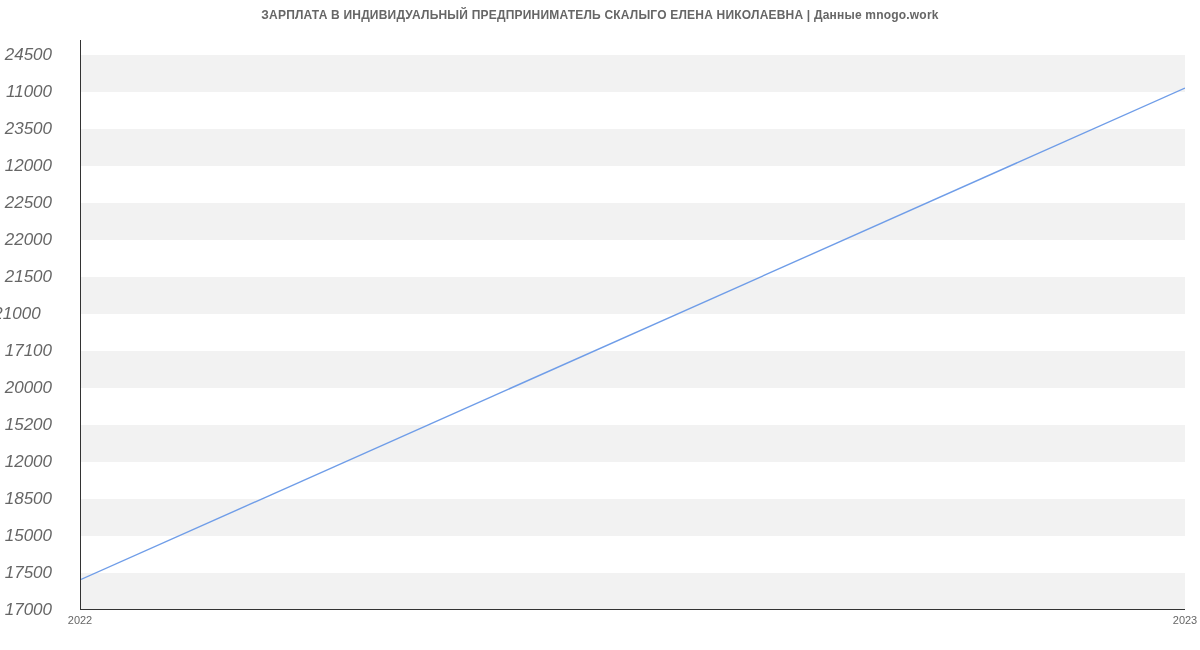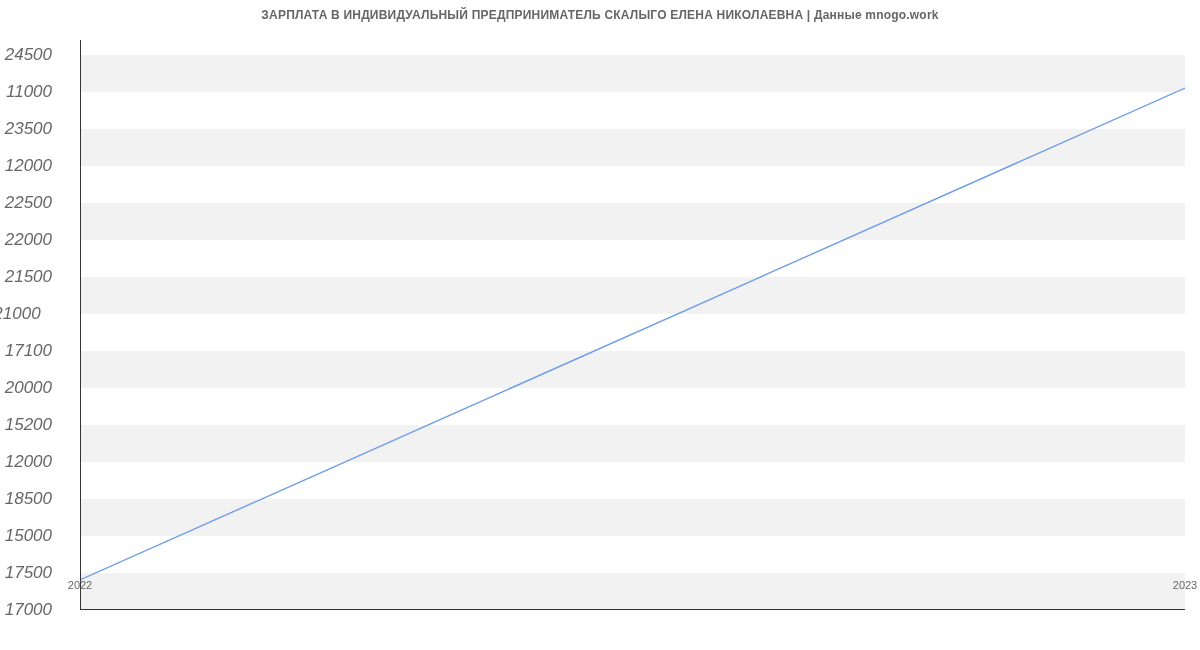--- a/index.html
+++ b/index.html
@@ -45,21 +45,21 @@
     right: 1148px;
     width: 70px;
     text-align: right;
     font-size: 17px;
     color: #666;
     transform: translateY(-50%);
     font-style: italic;
   }
   .x-tick-label {
     position: absolute;
-    top: 579px;
+    top: 614px;
     font-size: 11px;
     color: #666;
     transform: translateX(-50%);
   }
   .line-svg {
     position: absolute;
     left: 0; top: 0;
     width: 100%; height: 100%;
   }
 </style>

